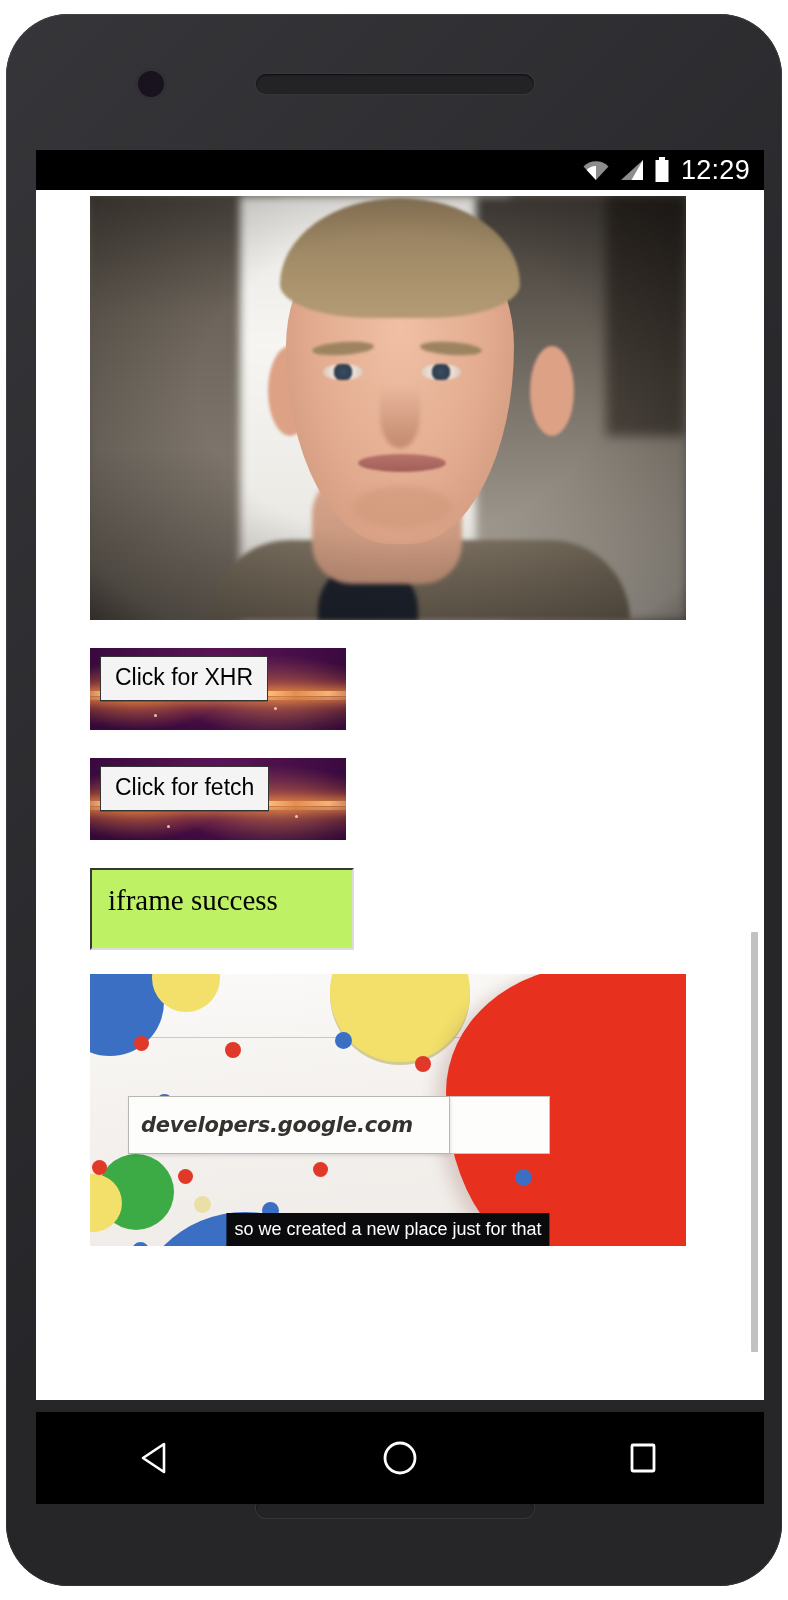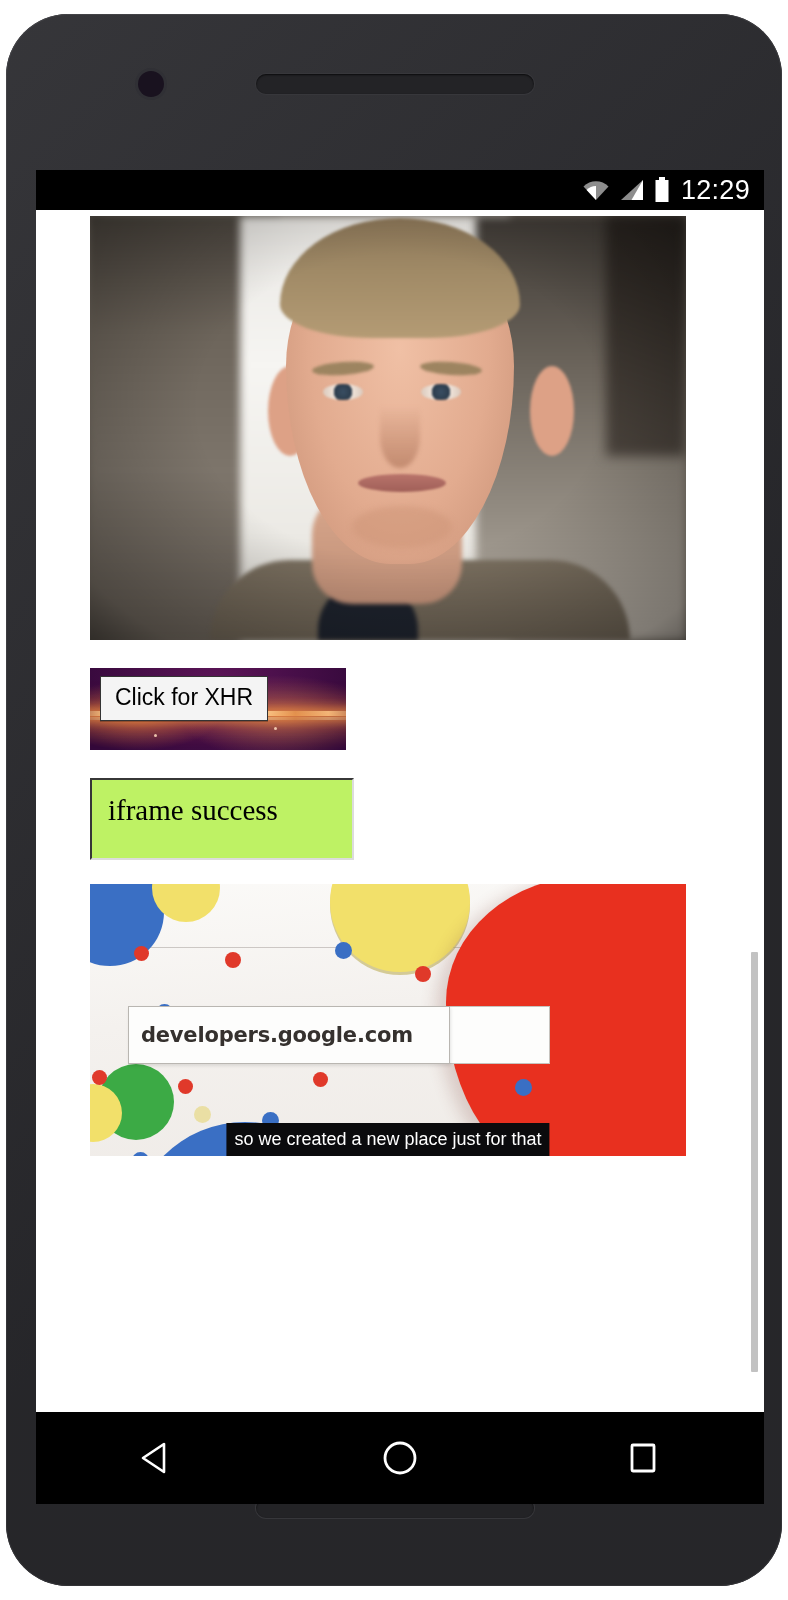--- a/index.html
+++ b/index.html
@@ -48,21 +48,21 @@
     left: 250px; top: 1484px;
     width: 278px; height: 20px;
     border-radius: 10px;
     background: #232326;
     box-shadow: inset 0 1px 2px rgba(0,0,0,.7), 0 0 0 1px #37373b;
   }
 
   
   #screen {
     position: absolute;
-    left: 30px; top: 156px;
+    left: 30px; top: 136px;
     width: 728px; height: 1250px;
     background: #ffffff;
     overflow: hidden;
   }
 
   
   #status-bar {
     position: relative;
     height: 40px;
     background: #000000;
@@ -312,20 +312,21 @@
     border-left: none;
   }
   #video-url-text {
     font-family: "DejaVu Sans", sans-serif;
     font-weight: bold;
     font-size: 21px;
     color: #35312e;
     padding-left: 12px;
     letter-spacing: -.2px;
     white-space: nowrap;
+    font-style: italic;
   }
   .dot { position: absolute; border-radius: 50%; }
   #video-caption {
     position: absolute;
     left: 50%; bottom: 0;
     transform: translateX(-50%);
     background: #0b0b0d;
     color: #ffffff;
     font-family: "Liberation Sans", sans-serif;
     font-weight: normal;
@@ -421,20 +422,29 @@
         <div class="banner-block">
           <div class="banner-nebula"></div>
           <div class="banner-streak"></div>
           <div class="banner-streak lower"></div>
           <div class="banner-spark" style="left:46%;top:40%;"></div>
           <div class="banner-spark" style="left:72%;top:72%;"></div>
           <div class="banner-spark" style="left:25%;top:80%;"></div>
           <button class="action-button">Click for XHR</button>
         </div>
 
+        <div class="banner-block">
+          <div class="banner-nebula"></div>
+          <div class="banner-streak"></div>
+          <div class="banner-streak lower"></div>
+          <div class="banner-spark" style="left:52%;top:38%;"></div>
+          <div class="banner-spark" style="left:80%;top:70%;"></div>
+          <div class="banner-spark" style="left:30%;top:82%;"></div>
+          <button class="action-button">Click for fetch</button>
+        </div>
 
         <div id="iframe-box">
           <div id="iframe-text">iframe success</div>
         </div>
 
         <div id="video-block">
           <div class="vid-paper"></div>
 
           <div class="vid-seam" style="top:63px;"></div>
 

